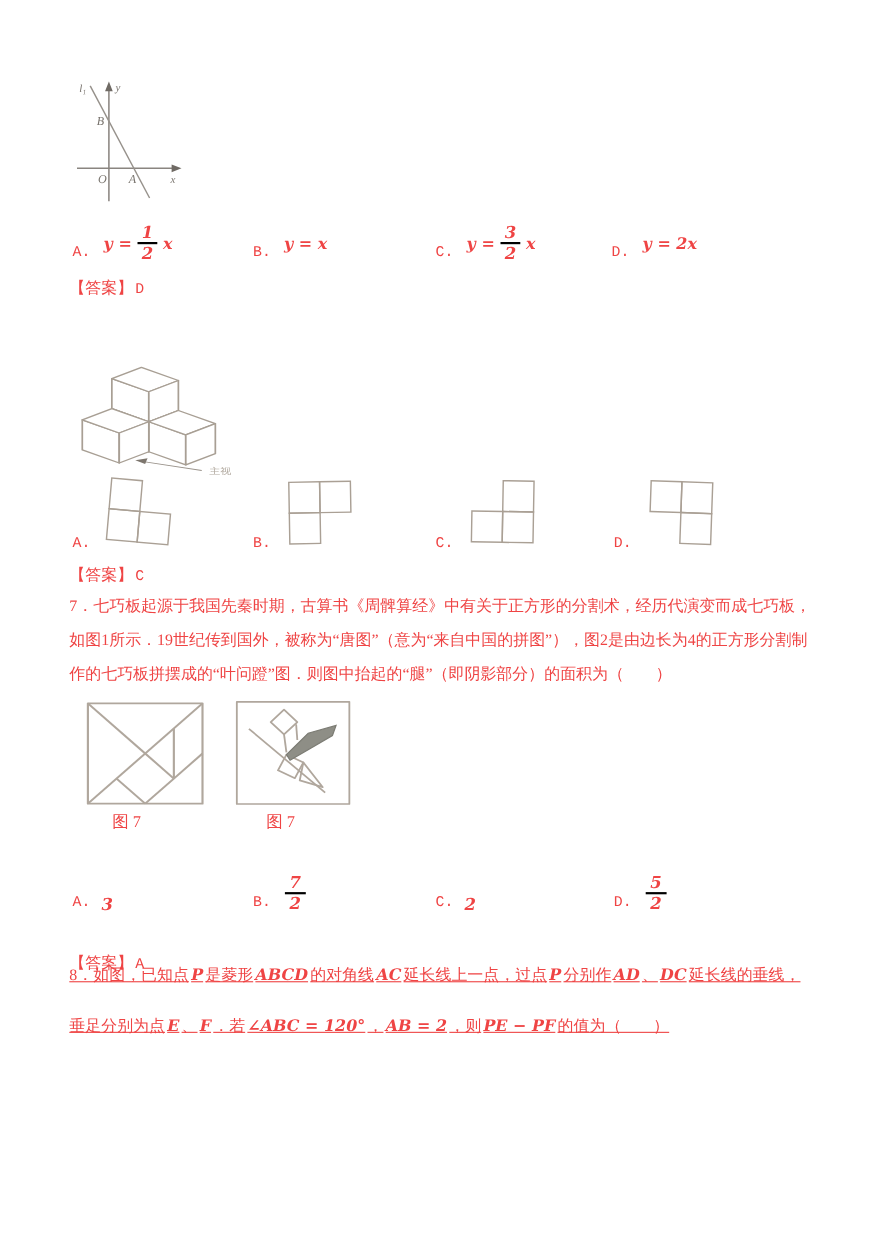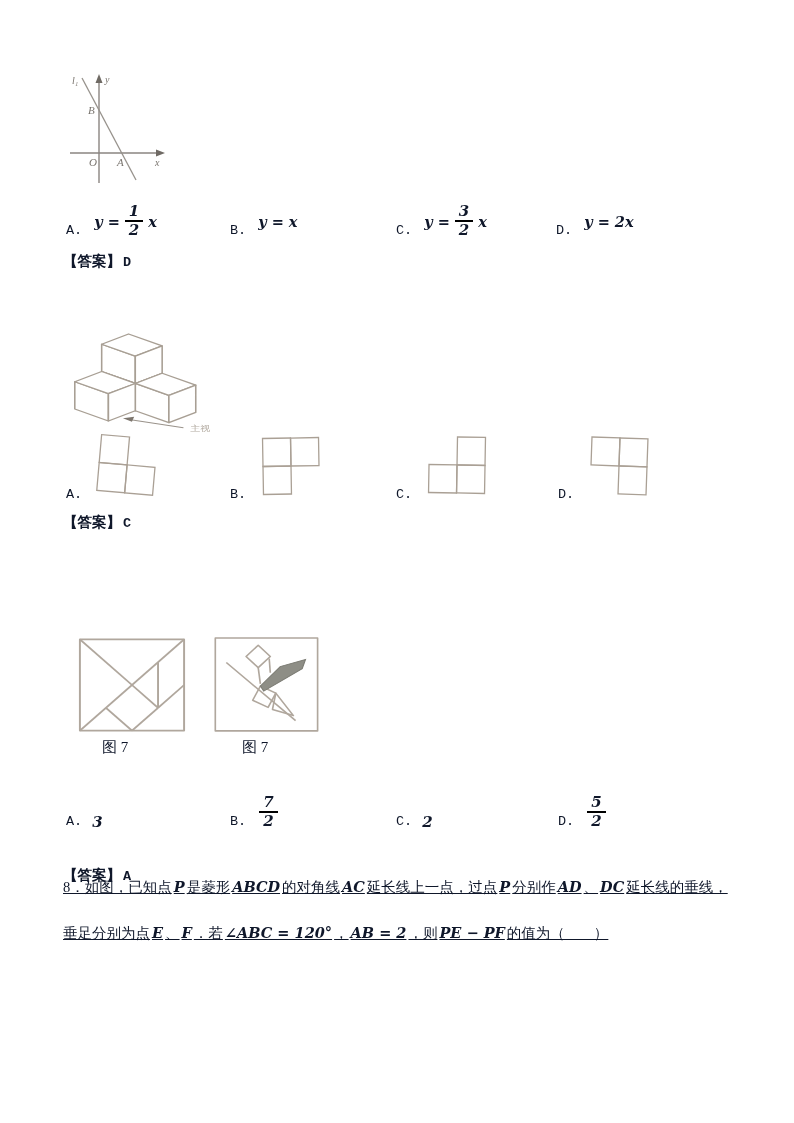--- a/index.html
+++ b/index.html
@@ -1,30 +1,30 @@
 <!DOCTYPE html>
 <html><head>
 <meta charset="utf-8">
 <style>
   html,body{margin:0;padding:0;background:#fff;}
   #page{position:relative;width:794px;height:1123px;background:#ffffff;overflow:hidden;
-        font-family:"Liberation Serif","DejaVu Serif",serif;color:#0f172a;}
+        font-family:"Liberation Serif","DejaVu Serif",serif;color:#ef4444;}
   .abs{position:absolute;}
   .cn{font-size:14.5px;line-height:22px;}
   .optletter{font-family:"Liberation Mono","DejaVu Sans Mono",monospace;font-size:13.5px;}
   .m{font-family:"DejaVu Serif",serif;font-style:italic;font-weight:bold;font-size:14.5px;padding:0 2px;}
   .mval{font-family:"DejaVu Serif",serif;font-style:italic;font-weight:bold;font-size:15px;}
   .opt{position:absolute;display:flex;align-items:center;height:54px;}
   .opt .optletter{align-self:flex-end;padding-bottom:10px;margin-right:10px;}
   .frac{display:inline-block;vertical-align:middle;text-align:center;
         font-family:"DejaVu Serif",serif;font-weight:bold;font-style:italic;
         font-size:15px;line-height:1.15;margin:0 3px;}
   .frac .num{display:block;padding:0 4px;}
   .frac .den{display:block;border-top:2px solid #000;padding:0 4px;}
-  .answer{position:absolute;font-size:14.5px;font-weight:bold;}
+  .answer{position:absolute;font-size:14.5px;}
   .answer .optletter{margin-left:2px;}
   .qtext{position:absolute;width:676px;}
   .q7{line-height:31px;}
   .q8{line-height:46px;text-decoration:underline;}
   .figopt{position:absolute;width:130px;height:70px;}
   .figopt .optletter{position:absolute;left:0;bottom:2px;}
   .figopt svg{position:absolute;left:26px;top:0;}
   .figlabel{position:absolute;font-size:15px;}
   svg{overflow:visible;}
 </style>
@@ -140,20 +140,21 @@
           <rect x="35" y="4" width="28" height="28"></rect>
           <rect x="35" y="32" width="28" height="28"></rect>
       </g>
     </svg>
   </div>
 
   <div class="answer" style="left:63px;top:513px">
     <span>【答案】</span><span class="optletter">C</span>
   </div>
 
+  <div class="qtext cn q7" style="left:63px;top:536px">7．七巧板起源于我国先秦时期，古算书《周髀算经》中有关于正方形的分割术，经历代演变而成七巧板，如图1所示．19世纪传到国外，被称为“唐图”（意为“来自中国的拼图”），图2是由边长为4的正方形分割制作的七巧板拼摆成的“叶问蹬”图．则图中抬起的“腿”（即阴影部分）的面积为（　　）</div>
 
   <svg class="abs" style="left:76px;top:636px" width="112" height="98" viewBox="0 0 86 86" preserveAspectRatio="none">
     <g fill="none" stroke="#b0a79d" stroke-width="1.5" stroke-linejoin="round">
       <rect x="3" y="3" width="80" height="80"></rect>
       <line x1="83" y1="3" x2="3" y2="83"></line>
       <line x1="3" y1="3" x2="43" y2="43"></line>
       <line x1="63" y1="23" x2="63" y2="63"></line>
       <line x1="43" y1="43" x2="63" y2="63"></line>
       <line x1="23" y1="63" x2="43" y2="83"></line>
       <line x1="43" y1="83" x2="63" y2="63"></line>

